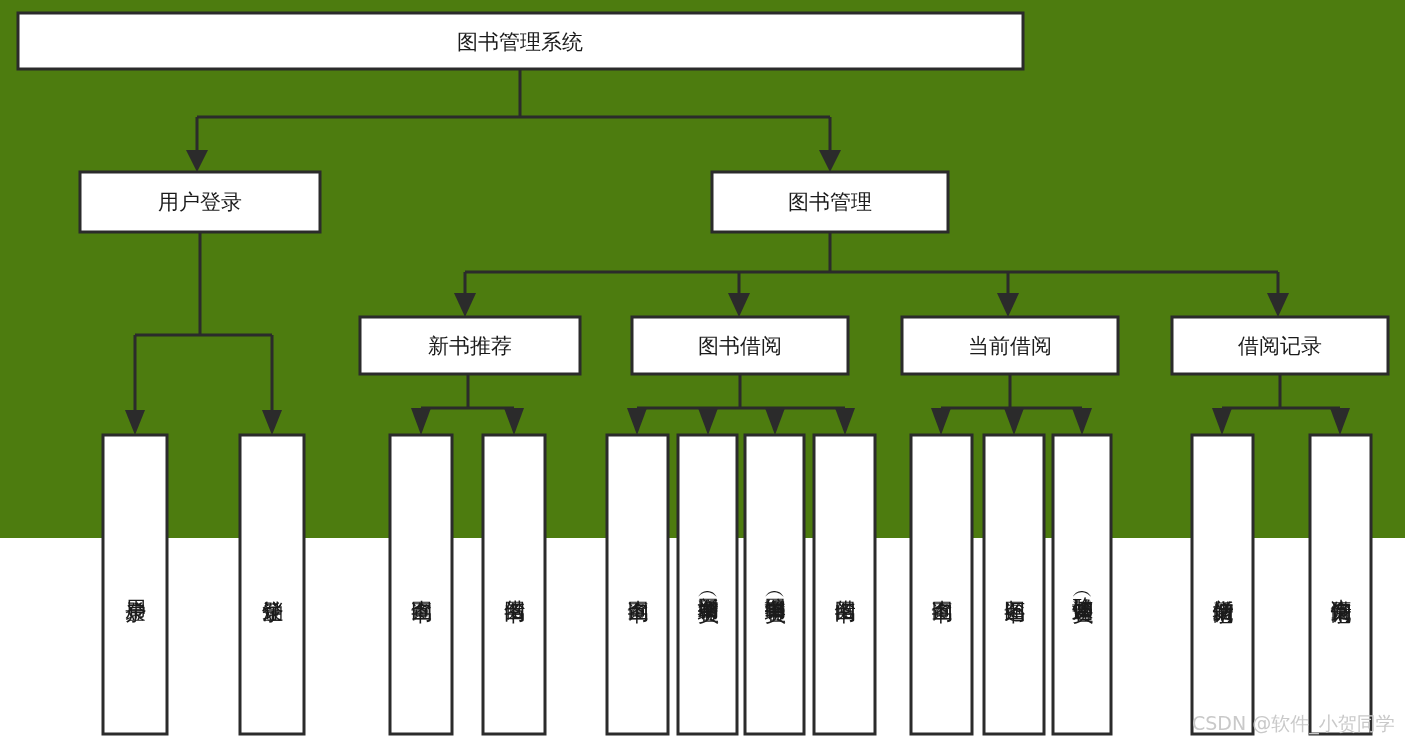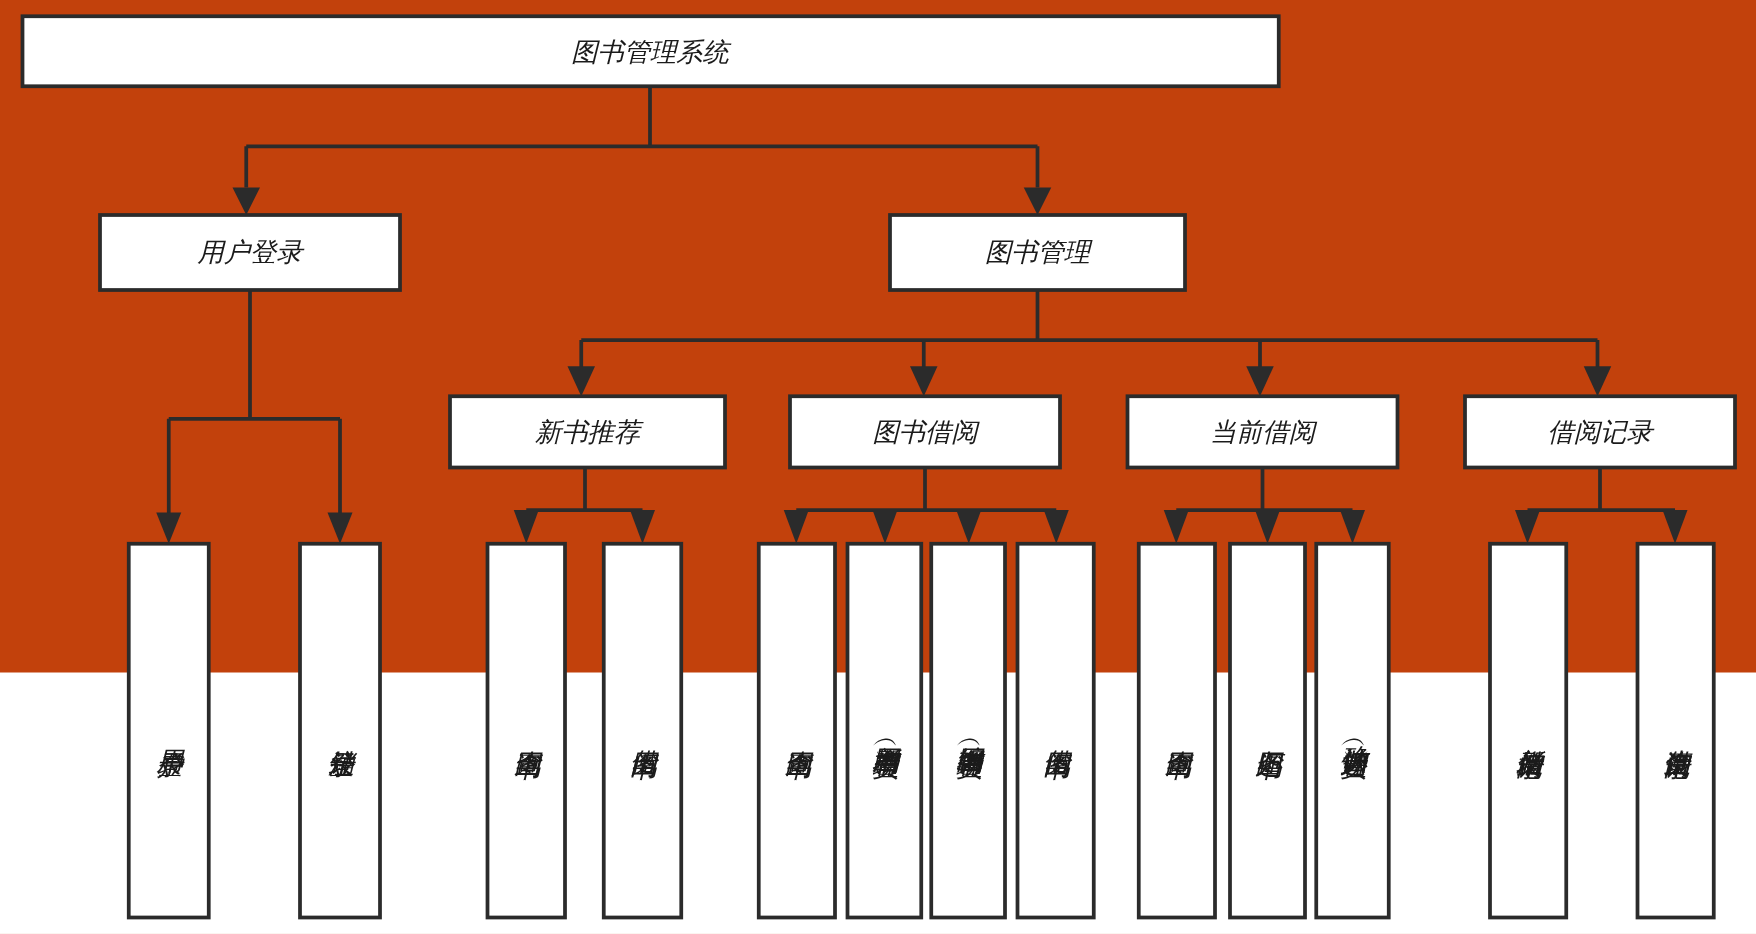--- a/index.html
+++ b/index.html
@@ -11,22 +11,21 @@
   body {
     width: 1405px;
     height: 747px;
     overflow: hidden;
     font-family: "DejaVu Sans", "Liberation Sans", sans-serif;
   }
   #diagram-root {
     position: relative;
     width: 1405px;
     height: 538px;
-    background: #c2410c;
-    font-style: italic;
+    background: #4d7c0f;
   }
   svg#tree-svg {
     position: absolute;
     top: 0;
     left: 0;
     width: 1405px;
     height: 747px;
     display: block;
   }
   .node-rect {
@@ -200,14 +199,15 @@
   <div class="node-label-v" style="left:607px; top:435px; width:61px; height:299px; display:flex; align-items:center; justify-content:center;">查询图书</div>
   <div class="node-label-v" style="left:678px; top:435px; width:59px; height:299px; display:flex; align-items:center; justify-content:center;">新增图书（管理员）</div>
   <div class="node-label-v" style="left:745px; top:435px; width:59px; height:299px; display:flex; align-items:center; justify-content:center;">编辑图书（管理员）</div>
   <div class="node-label-v" style="left:814px; top:435px; width:61px; height:299px; display:flex; align-items:center; justify-content:center;">借阅图书</div>
   <div class="node-label-v" style="left:911px; top:435px; width:61px; height:299px; display:flex; align-items:center; justify-content:center;">查询图书</div>
   <div class="node-label-v" style="left:984px; top:435px; width:60px; height:299px; display:flex; align-items:center; justify-content:center;">归还图书</div>
   <div class="node-label-v" style="left:1053px; top:435px; width:58px; height:299px; display:flex; align-items:center; justify-content:center;">确认归还（管理员）</div>
   <div class="node-label-v" style="left:1192px; top:435px; width:61px; height:299px; display:flex; align-items:center; justify-content:center;">新增借阅记录</div>
   <div class="node-label-v" style="left:1310px; top:435px; width:61px; height:299px; display:flex; align-items:center; justify-content:center;">查询借阅记录</div>
 
+  <div class="watermark">CSDN @软件_小贺同学</div>
 
 </div>
 
 </body></html>

